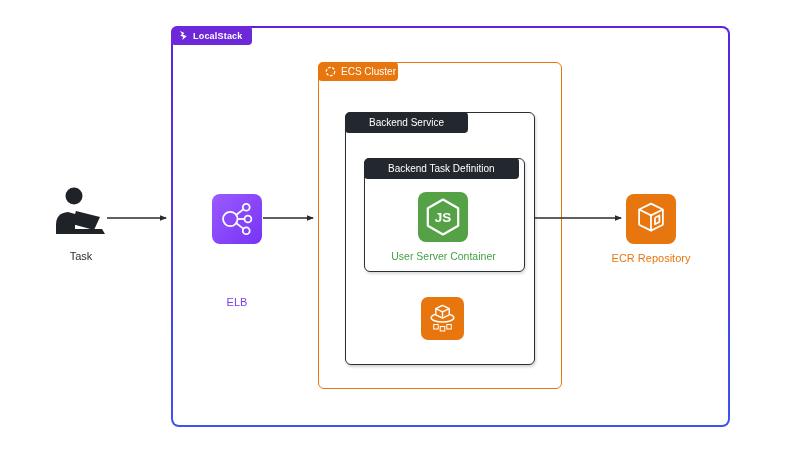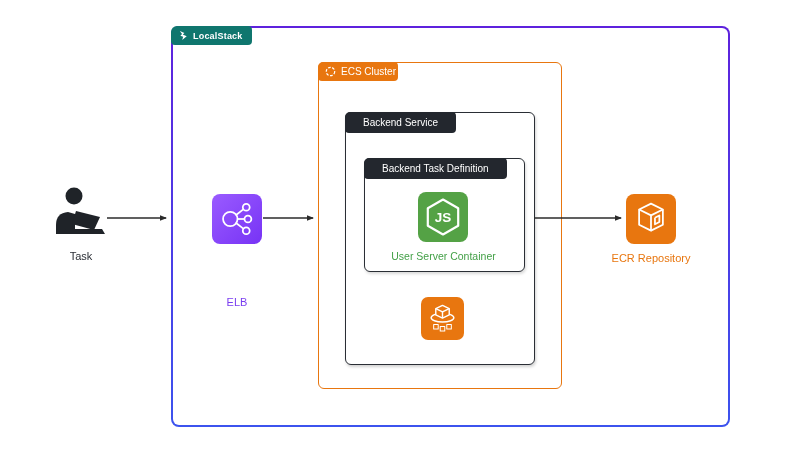--- a/index.html
+++ b/index.html
@@ -5,35 +5,35 @@
   html,body{margin:0;padding:0;background:#ffffff;}
   #canvas{
     position:relative;width:800px;height:450px;background:#ffffff;overflow:hidden;
     font-family:"Liberation Sans", sans-serif;
   }
   
   .ls-box{position:absolute;left:171px;top:26px;width:559px;height:401px;
     border-radius:8px;background:linear-gradient(180deg,#5e22dd,#3c53ee);}
   .ls-box-inner{position:absolute;inset:2px;background:#ffffff;border-radius:6px;}
   .ls-badge{position:absolute;left:171px;top:26px;display:flex;align-items:center;gap:4px;
-    background:#0f766e;color:#fff;font-size:9px;font-weight:700;letter-spacing:.2px;
+    background:#6d28d9;color:#fff;font-size:9px;font-weight:700;letter-spacing:.2px;
     padding:4px 9px 4px 7px;border-radius:6px 4px 4px 4px;z-index:6;}
   
   .ecs-box{position:absolute;left:318px;top:62px;width:242px;height:325px;
     border:1.5px solid #e8760f;border-radius:6px;background:transparent;}
   .ecs-badge{position:absolute;left:318px;top:62px;display:flex;align-items:center;gap:5px;
     background:#e8760f;color:#fff;font-size:10px;font-weight:400;
     padding:4px 2px 4px 7px;border-radius:5px 4px 4px 4px;z-index:6;}
   
   .svc-box{position:absolute;left:345px;top:112px;width:188px;height:251px;background:#fff;
     border:1.5px solid #2a2e35;border-radius:6px;box-shadow:1px 2px 3px rgba(0,0,0,.18);}
   .task-box{position:absolute;left:364px;top:158px;width:159px;height:112px;background:#fff;
     border:1.5px solid #2a2e35;border-radius:6px;box-shadow:1px 2px 3px rgba(0,0,0,.15);}
   .dark-badge{position:absolute;display:flex;align-items:center;background:#23272e;color:#fff;
-    font-size:10px;padding:5px 18px;border-radius:5px 4px 4px 4px;z-index:6;white-space:nowrap;justify-content:flex-end;}
+    font-size:10px;padding:5px 24px;border-radius:5px 4px 4px 4px;z-index:6;white-space:nowrap;justify-content:flex-end;}
   .svc-badge{left:345px;top:112px;}
   .task-badge{left:364px;top:158px;}
   
   .icon-tile{position:absolute;border-radius:8px;display:flex;align-items:center;justify-content:center;}
   .node-tile{left:418px;top:192px;width:50px;height:50px;background:#54a245;}
   .ecssvc-tile{left:421px;top:297px;width:43px;height:43px;background:#e8760f;border-radius:7px;}
   .elb-tile{left:212px;top:194px;width:50px;height:50px;background:linear-gradient(135deg,#9a5bff,#7733f5);}
   .ecr-tile{left:626px;top:194px;width:50px;height:50px;background:#e8760f;}
   .user-wrap{position:absolute;left:53px;top:186px;width:56px;height:52px;}
   

